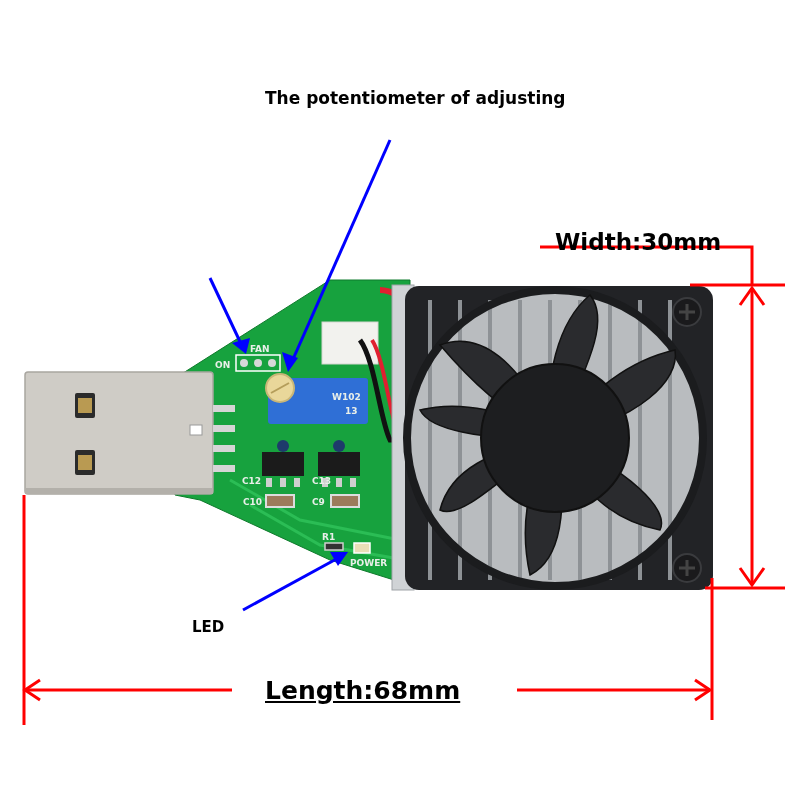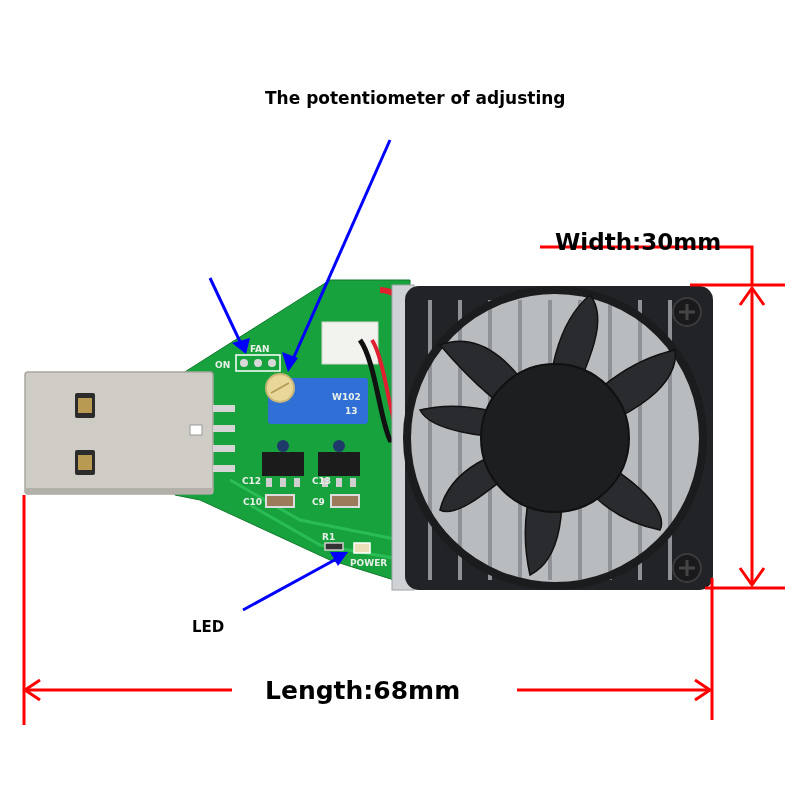--- a/index.html
+++ b/index.html
@@ -2,21 +2,21 @@
 <html><head>
 <meta charset="utf-8">
 <style>
   html, body { margin: 0; padding: 0; background: #ffffff; }
   body { width: 800px; height: 800px; position: relative; overflow: hidden; font-family: "DejaVu Sans", sans-serif; }
   .label { position: absolute; font-weight: bold; color: #000; line-height: 1.25; white-space: nowrap; }
   #lbl-pot { left: 265px; top: 88px; font-size: 17px; }
   #lbl-fan { left: 36px; top: 220px; font-size: 17px; }
   #lbl-width { left: 555px; top: 204px; font-size: 23px; margin-top: 24px; }
   #lbl-led { left: 192px; top: 618px; font-size: 15px; }
-  #lbl-length { left: 265px; top: 675px; font-size: 25px; }
+  #lbl-length { left: 265px; top: 675px; font-size: 25px; text-decoration: underline; }
   svg.stage { position: absolute; left: 0; top: 0; }
   .pcbtxt { font-family: "DejaVu Sans", sans-serif; font-size: 9px; fill: #e9efe9; font-weight: bold; }
 </style>
 </head>
 <body>
 
 <svg class="stage" width="800" height="800" viewBox="0 0 800 800">
 
   <g>
     <polygon points="180,375 330,280 410,280 410,585 330,560 200,500 175,495" fill="#17a23e"></polygon>

